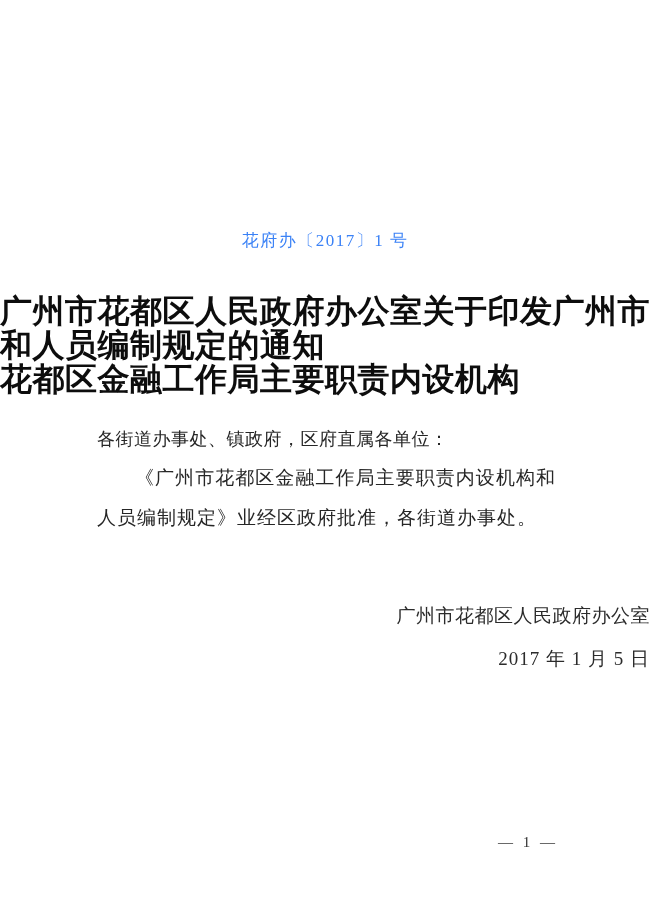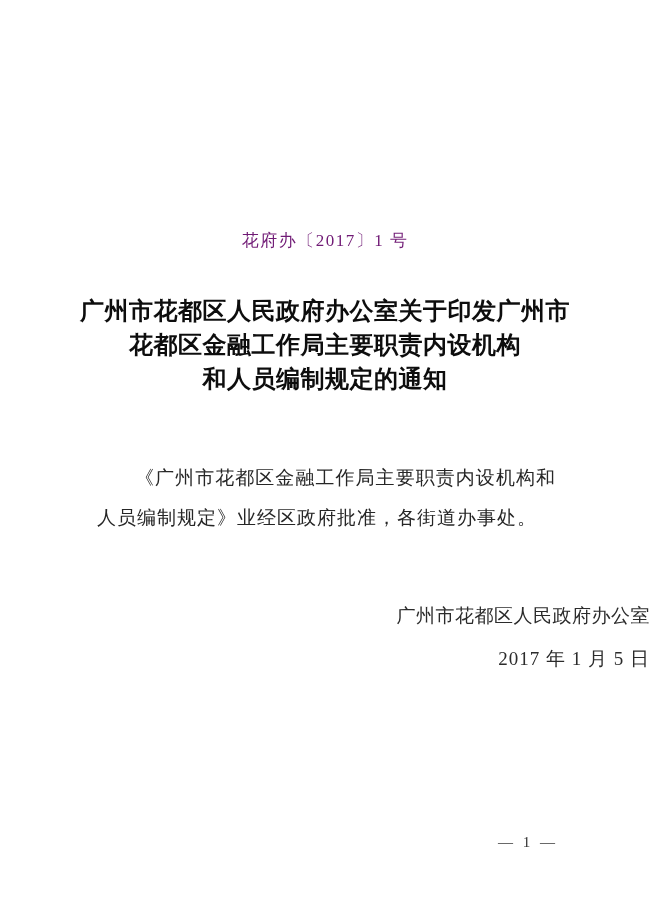--- a/index.html
+++ b/index.html
@@ -17,30 +17,30 @@
     color: #242424;
   }
   .doc-number {
     position: absolute;
     top: 229px;
     left: 0;
     width: 100%;
     text-align: center;
     font-size: 17px;
     letter-spacing: 1.5px;
-    color: #701a75;
+    color: #3b82f6;
   }
   .title {
     position: absolute;
     top: 294px;
     left: 0;
     width: 100%;
     margin: 0;
-    text-align: center;
-    font-size: 24px;
+    text-align: left;
+    font-size: 32px;
     line-height: 34px;
     font-weight: 700;
     color: #0d0d0d;
     letter-spacing: 0.5px;
   }
   .title-line {
     display: block;
   }
   .salutation {
     position: absolute;
@@ -91,24 +91,25 @@
 </style>
 </head>
 <body>
 
 <div class="page">
 
   <div class="doc-number">花府办〔2017〕1 号</div>
 
   <h1 class="title">
     <span class="title-line">广州市花都区人民政府办公室关于印发广州市</span>
+    <span class="title-line">和人员编制规定的通知</span>
     <span class="title-line">花都区金融工作局主要职责内设机构</span>
-    <span class="title-line">和人员编制规定的通知</span>
   </h1>
 
+  <div class="salutation">各街道办事处、镇政府，区府直属各单位：</div>
 
   <p class="body-paragraph">《广州市花都区金融工作局主要职责内设机构和人员编制规定》业经区政府批准，各街道办事处。</p>
 
   <div class="signature-block">
     <div class="signature">广州市花都区人民政府办公室</div>
     <div class="date">2017 年 1 月 5 日</div>
   </div>
 
   <div class="page-number">— 1 —</div>
 

